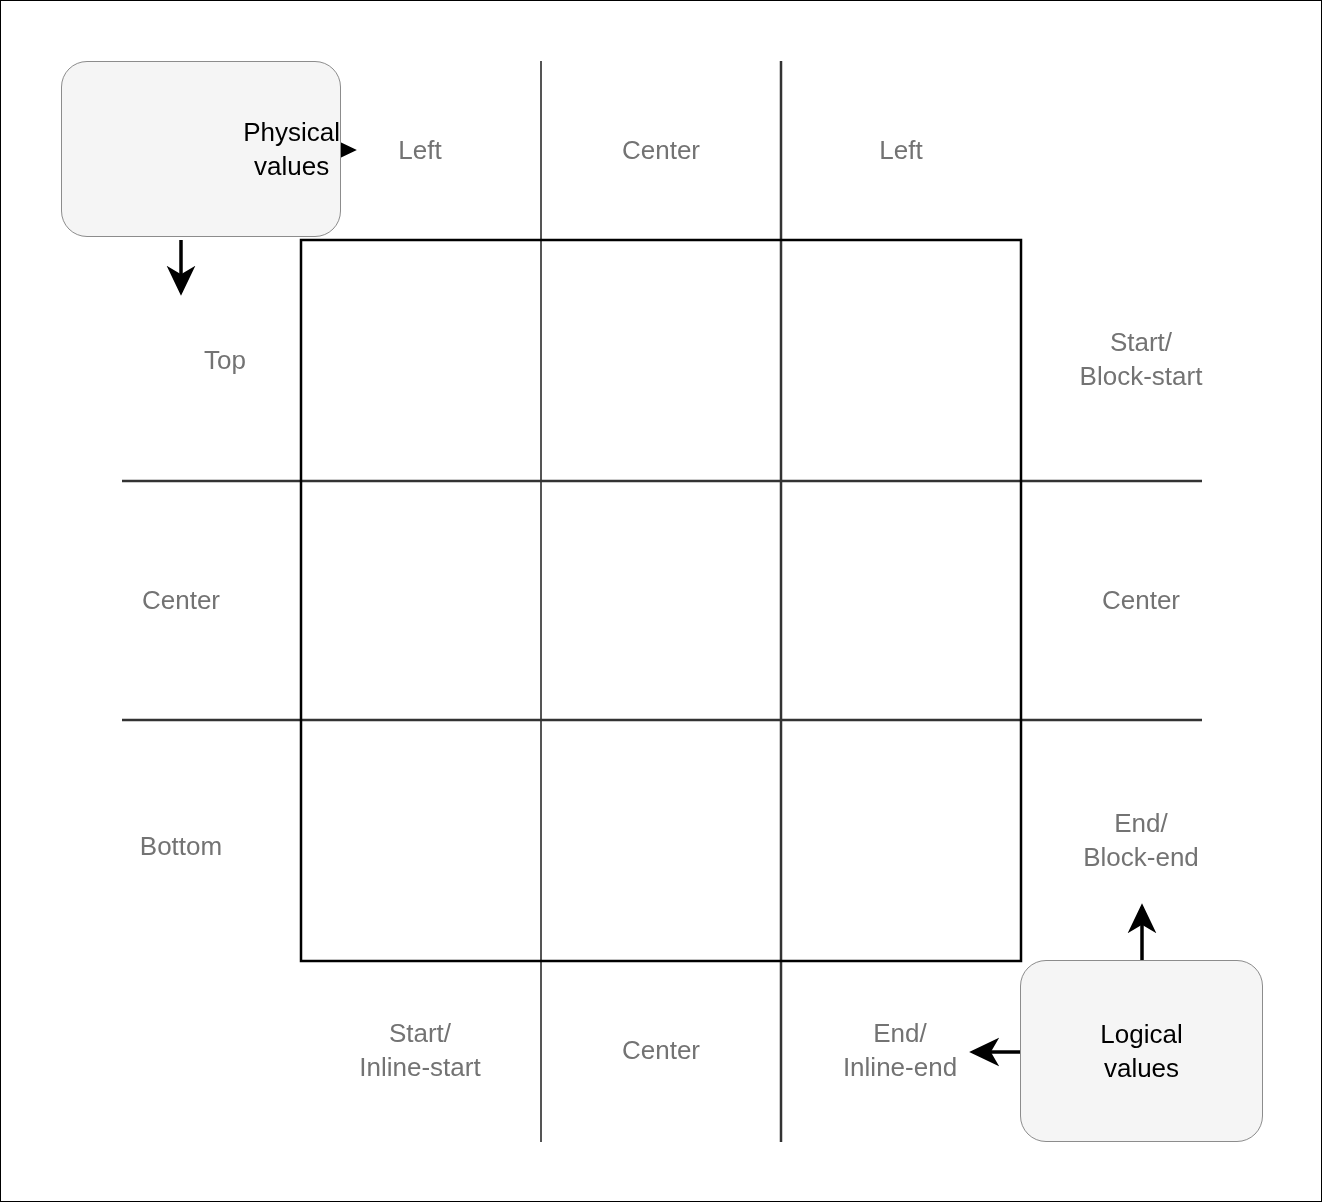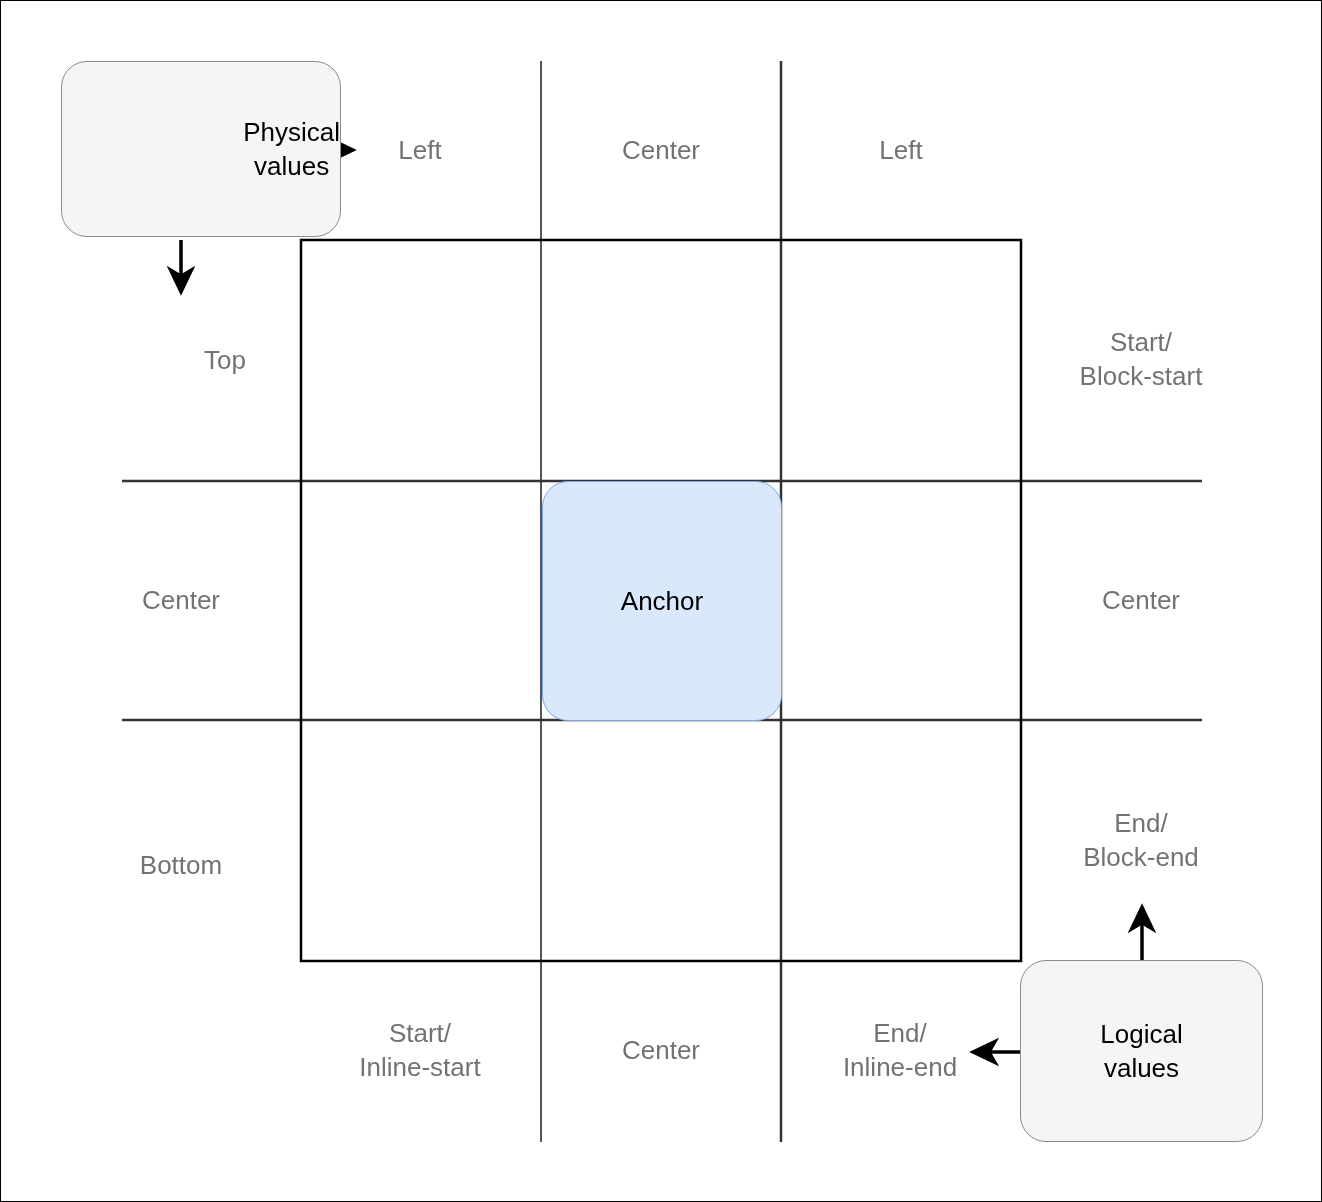--- a/index.html
+++ b/index.html
@@ -88,31 +88,28 @@
   <div class="node-box node-shadowed" style="left:60px; top:60px; width:280px; height:176px;justify-content:flex-end;">
     <span>Physical
 values</span>
   </div>
 
   <div class="node-box node-shadowed" style="left:1019px; top:959px; width:243px; height:182px;text-align:center;">
     <span>Logical
 values</span>
   </div>
 
-  <div class="node-box node-anchor" style="left:541px; top:480px; width:240px; height:240px;">
-    <span>Anchor</span>
-  </div>
 
   <div class="label" style="left:419px; top:149px;">Left</div>
   <div class="label" style="left:660px; top:149px;">Center</div>
   <div class="label" style="left:900px; top:149px;">Left</div>
 
   <div class="label" style="left:180px; top:359px;margin-left:44px;">Top</div>
   <div class="label" style="left:180px; top:599px;">Center</div>
-  <div class="label" style="left:180px; top:864px;">Bottom</div>
+  <div class="label" style="left:180px; top:845px;">Bottom</div>
 
   <div class="label" style="left:1140px; top:358px;">Start/
 Block-start</div>
   <div class="label" style="left:1140px; top:599px;">Center</div>
   <div class="label" style="left:1140px; top:839px;">End/
 Block-end</div>
 
   <div class="label" style="left:419px; top:1049px;">Start/
 Inline-start</div>
   <div class="label" style="left:660px; top:1049px;">Center</div>

